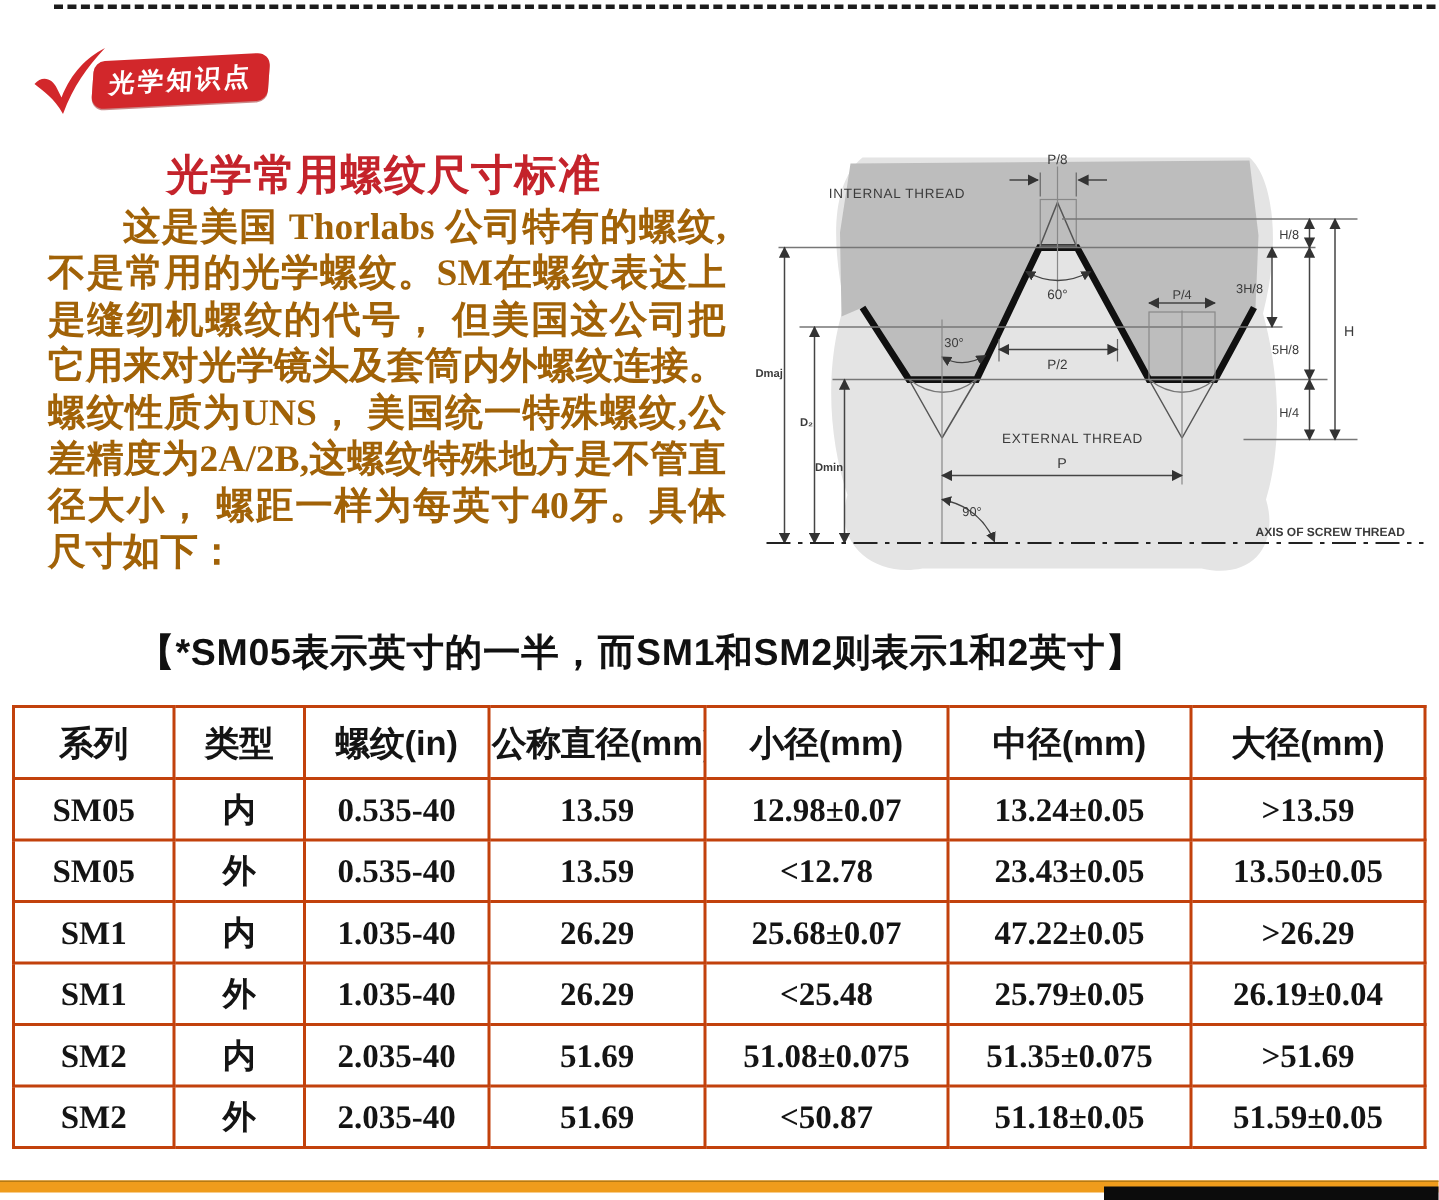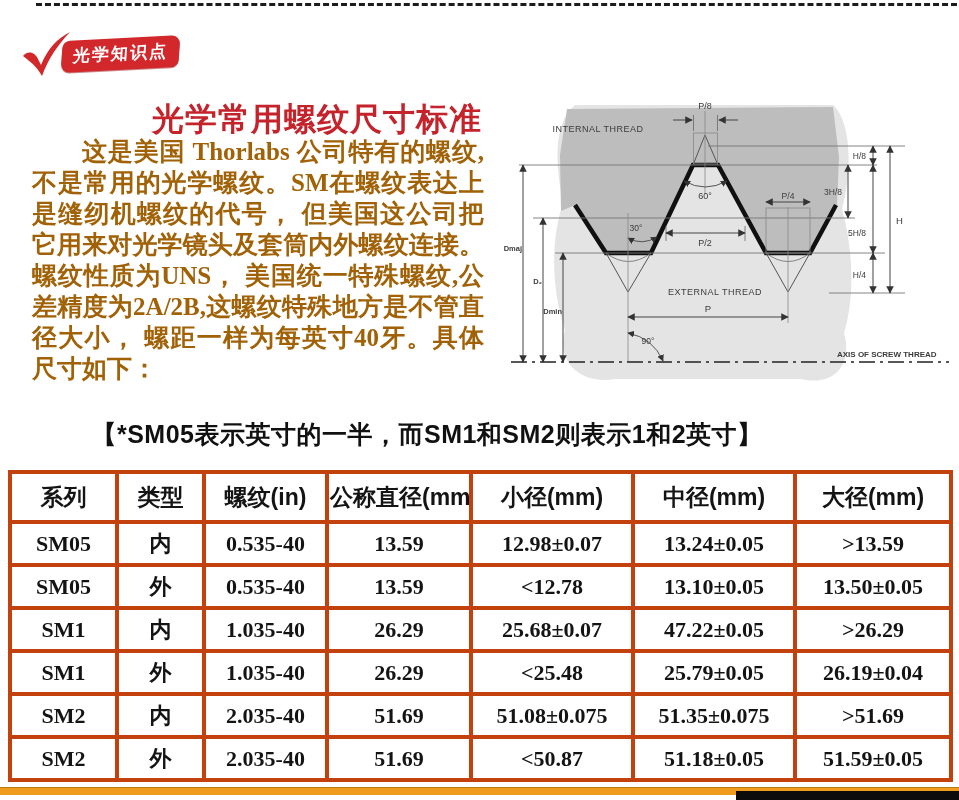--- a/index.html
+++ b/index.html
@@ -14,22 +14,22 @@
   .badge .check{position:absolute;left:0;top:2px;}
   .badge .ribbon{
     position:absolute;left:42px;top:10px;background:#d2272b;color:#fff;
     font-weight:bold;font-size:17px;letter-spacing:2px;padding:4px 11px 5px 11px;
     transform:skewX(-7deg) rotate(-3deg);border-radius:7px 9px 7px 9px;
     box-shadow:0 1px 0 rgba(150,20,20,.5);white-space:nowrap;
   }
 
   
   .article-title{
-    position:absolute;left:30px;top:98px;width:452px;text-align:right;
-    font-size:32px;font-weight:bold;color:#c4232b;letter-spacing:1px;
+    position:absolute;left:30px;top:98px;width:452px;text-align:center;
+    font-size:28px;font-weight:bold;color:#c4232b;letter-spacing:1px;
   }
   .article-body{
     position:absolute;left:32px;top:136px;width:452px;
     font-family:"Liberation Serif","DejaVu Serif",serif;
     font-size:25px;line-height:31px;font-weight:600;color:#a16207;
     text-align:justify;text-indent:2em;
   }
 
   
   .diagram{position:absolute;left:503px;top:95px;width:452px;height:300px;}
@@ -40,21 +40,21 @@
     position:absolute;left:0;top:418px;width:854px;text-align:center;
     font-size:25px;font-weight:bold;color:#111;letter-spacing:.5px;
   }
 
   
   table.spec{
     position:absolute;left:8px;top:470px;width:941px;
     border-collapse:collapse;table-layout:fixed;background:#fff;
   }
   table.spec th,table.spec td{
-    border:4px solid #c2410c;text-align:center;vertical-align:middle;color:#141414;
+    border:2px solid #c2410c;text-align:center;vertical-align:middle;color:#141414;
     overflow:hidden;white-space:nowrap;
   }
   table.spec th{height:44px;font-size:23px;font-weight:700;font-family:"Liberation Sans","DejaVu Sans",sans-serif;}
   table.spec td{height:37px;font-size:22px;font-weight:600;font-family:"Liberation Serif","DejaVu Serif",serif;text-align:center;}
 
   
   .bar-orange{position:absolute;left:0;top:787px;width:959px;height:7px;background:#ef9c1c;border-top:1px solid #b57a14;}
   .bar-black{position:absolute;right:0;top:791px;width:223px;height:9px;background:#0c0c0c;}
 </style>
 </head>
@@ -180,21 +180,21 @@
       <td>12.98±0.07</td>
       <td>13.24±0.05</td>
       <td>&gt;13.59</td>
     </tr>
     <tr>
       <td>SM05</td>
       <td>外</td>
       <td>0.535-40</td>
       <td>13.59</td>
       <td>&lt;12.78</td>
-      <td>13.10±0.05</td>
+      <td>23.43±0.05</td>
       <td>13.50±0.05</td>
     </tr>
     <tr>
       <td>SM1</td>
       <td>内</td>
       <td>1.035-40</td>
       <td>26.29</td>
       <td>25.68±0.07</td>
       <td>47.22±0.05</td>
       <td>&gt;26.29</td>

